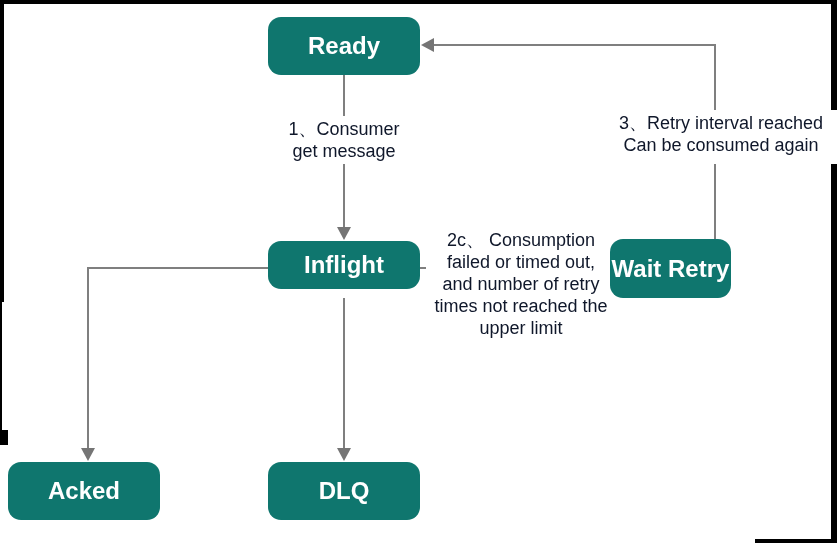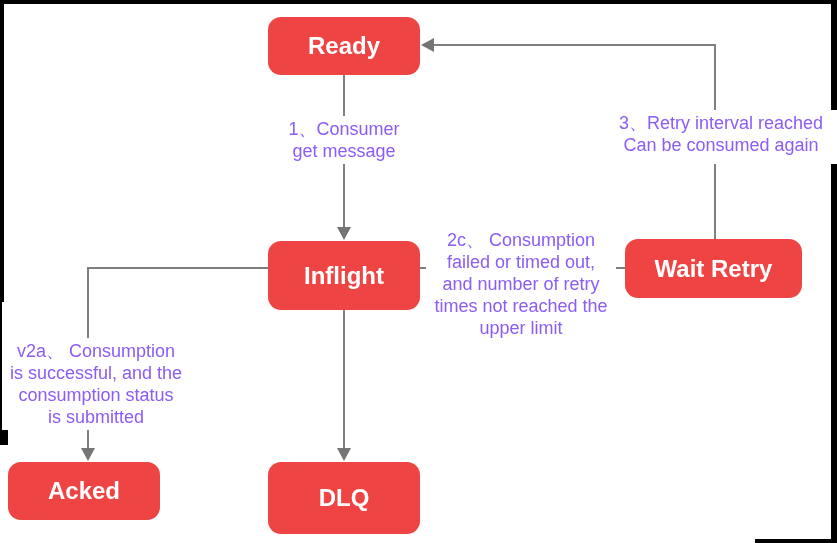--- a/index.html
+++ b/index.html
@@ -10,21 +10,21 @@
   #canvas {
     position: relative;
     width: 837px;
     height: 543px;
     background: #ffffff;
     overflow: hidden;
     font-family: "Liberation Sans", sans-serif;
   }
   .node {
     position: absolute;
-    background: #ef4444;
+    background: #0f766e;
     border-radius: 13px;
     color: #ffffff;
     font-size: 24px;
     font-weight: bold;
     text-align: center;
     z-index: 4;
     display: flex;
     align-items: center;
     justify-content: center;
   }
@@ -50,21 +50,21 @@
     border-right: 13px solid #757575;
   }
   .arrow-right {
     border-top: 7px solid transparent;
     border-bottom: 7px solid transparent;
     border-left: 13px solid #757575;
   }
   .edge-label {
     position: absolute;
     background: #ffffff;
-    color: #8b5cf6;
+    color: #0f172a;
     font-size: 18px;
     line-height: 22px;
     text-align: center;
     white-space: pre-line;
     z-index: 3;
     padding: 2px 0;
   }
   .edge-bar {
     position: absolute;
     background: #000000;
@@ -105,29 +105,25 @@
 
   <div class="edge-label" style="left:602px; top:110px; width:238px; padding-bottom:8px;">3、Retry interval reached
 Can be consumed again</div>
 
   <div class="edge-label" style="left:426px; top:227px; width:190px;">2c、 Consumption
 failed or timed out,
 and number of retry
 times not reached the
 upper limit</div>
 
-  <div class="edge-label" style="left:6px; top:338px; width:180px;">v2a、 Consumption
-is successful, and the
-consumption status
-is submitted</div>
 
 
   <div class="node" style="left:268px; top:17px; width:152px; height:58px;">Ready</div>
 
-  <div class="node" style="left:268px; top:241px; width:152px; height:69px;">Inflight</div>
+  <div class="node" style="left:268px; top:241px; width:152px; height:48px;">Inflight</div>
 
-  <div class="node" style="left:625px; top:239px; width:177px; height:59px;">Wait Retry</div>
+  <div class="node" style="left:610px; top:239px; width:121px; height:59px;">Wait Retry</div>
 
   <div class="node" style="left:8px; top:462px; width:152px; height:58px;">Acked</div>
 
-  <div class="node" style="left:268px; top:462px; width:152px; height:72px;">DLQ</div>
+  <div class="node" style="left:268px; top:462px; width:152px; height:58px;">DLQ</div>
 
 </div>
 
 </body></html>

